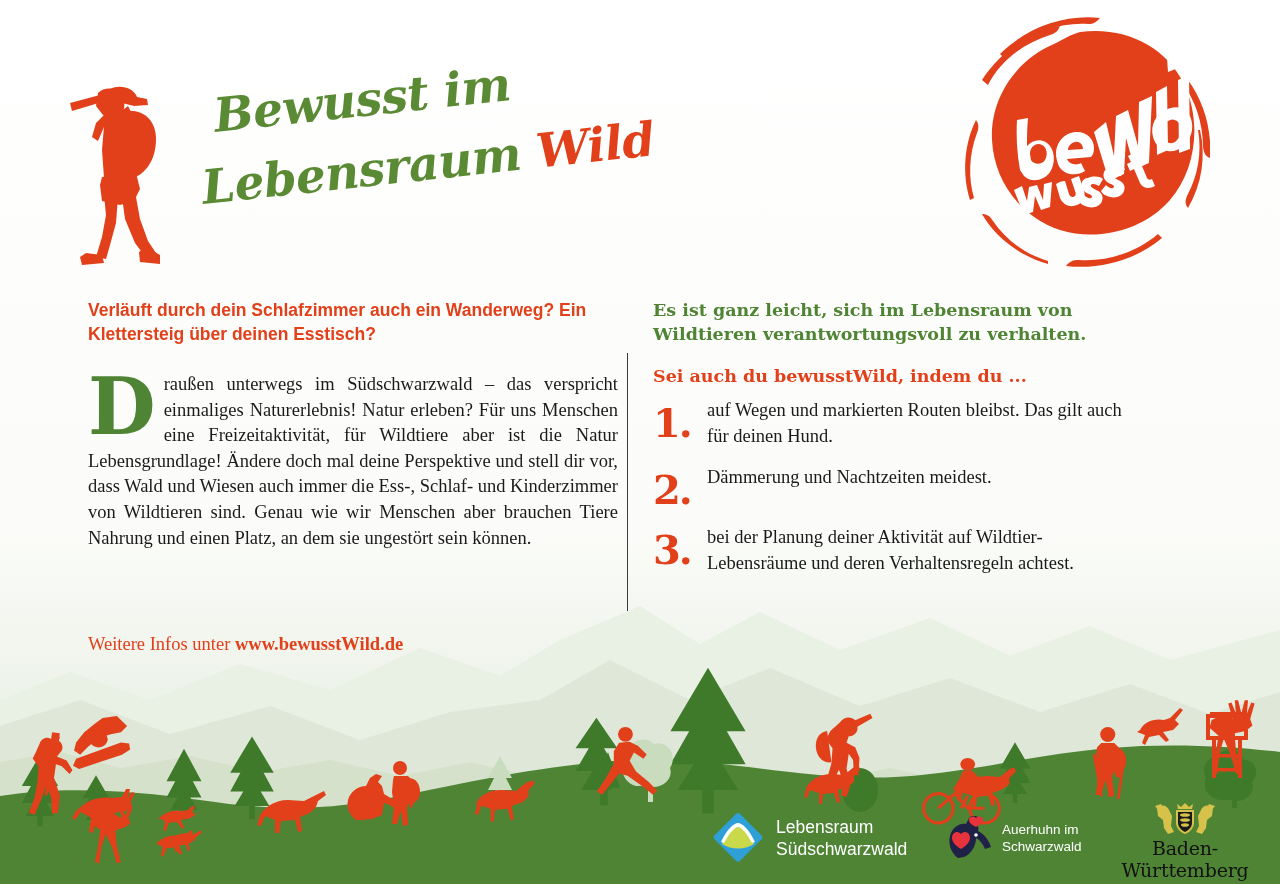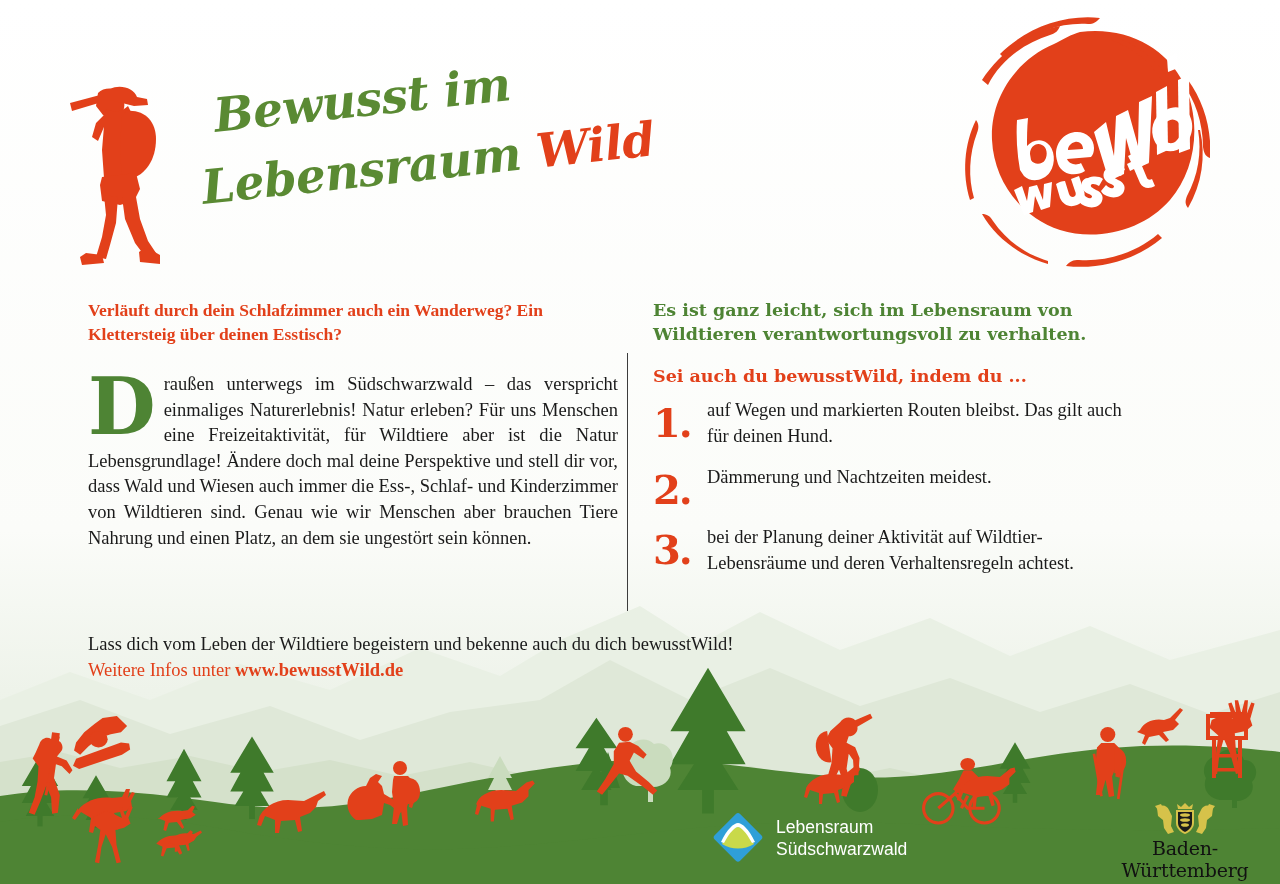--- a/index.html
+++ b/index.html
@@ -25,21 +25,21 @@
   #title-line-2 .orange { color:#e2401a; }
 
   #logo-badge { position:absolute; left:952px; top:14px; width:258px; height:262px; }
 
   
   #col-left  { position:absolute; left:88px; top:298px; width:530px; }
   #col-right { position:absolute; left:653px; top:298px; width:470px; }
 
   #divider { position:absolute; left:627px; top:353px; width:1px; height:258px; background:#3c3c3c; }
 
-  .lede { color:#e2401a; font-weight:bold; font-size:17.5px; line-height:24px; font-family:Liberation Serif, serif; }
+  .lede { color:#e2401a; font-weight:bold; font-size:17.5px; line-height:24px; font-family:Liberation Sans, sans-serif; }
   .lede-green { color:#4e8434; font-weight:bold; font-size:17.5px; line-height:24px; font-family:"DejaVu Serif", serif; }
 
   #body-text { margin-top:26px; font-size:18.5px; line-height:25.6px; color:#1a1a1a;
                text-align:justify; font-family:"Liberation Serif", serif; }
   #dropcap { float:left; font-family:"DejaVu Serif", serif; font-weight:bold; color:#4e8434;
              font-size:78px; line-height:62px; margin:4px 8px 0 0; }
 
   #sei-auch { margin-top:20px; color:#e2401a; font-weight:bold; font-size:17.5px;
               font-family:"DejaVu Serif", serif; }
 
@@ -382,39 +382,52 @@
         <div class="rule-txt">Dämmerung und Nachtzeiten meidest.</div>
       </div>
       <div class="rule-row">
         <div class="rule-num">3.</div>
         <div class="rule-txt">bei der Planung deiner Aktivität auf Wildtier-Lebensräume und deren Verhaltensregeln achtest.</div>
       </div>
     </div>
   </div>
 
   <div id="closing">
-    <div class="l1">Lass dich vom Leben der Wildtiere begeistern und bekenne auch du dich bewusstWild!</div>
     <div class="l2"><span>Weitere Infos unter </span><b>www.bewusstWild.de</b></div>
   </div>
 
   <div id="footer-logos">
 
     <div id="np-logo">
       <svg width="56" height="56" viewBox="0 0 56 56">
         <rect x="28" y="2" width="36" height="36" transform="rotate(45 28 2)" fill="#2f9fd8" rx="3"></rect>
         <path d="M12,34 c6,-12 12,-17 16,-17 c4,0 10,5 16,17 c-10,6 -22,6 -32,0 z" fill="#c9d94a"></path>
         <path d="M11,32 c6,-13 13,-19 17,-19 c4,0 11,6 17,19 l-3,1 c-6,-11 -11,-16 -14,-16
                  c-3,0 -8,5 -14,16 z" fill="#ffffff"></path>
       </svg>
       <div id="np-text">
         <div>Lebensraum</div>
         <div>Südschwarzwald</div>
       </div>
     </div>
 
+    <div id="ah-logo">
+      <svg width="46" height="44" viewBox="0 0 46 44">
+        <path d="M10,42 c-7,-5 -10,-14 -8,-22 c2,-8 9,-13 16,-12 l3,-6 l4,-3 l5,2 l-3,5
+                 c3,2 4,6 3,9 c6,3 11,9 13,16 l-6,2 c-2,-5 -5,-9 -9,-11 c0,8 -5,16 -12,19
+                 z" fill="#1f2147"></path>
+        <path d="M28,2 c3,-3 8,-1 7,3 c-1,3 -5,5 -7,6 c-2,-1 -6,-3 -7,-6 c-1,-4 4,-6 7,-3 z" fill="#e8323c"></path>
+        <path d="M13,18 c3,-4 9,-2 9,4 c0,5 -6,9 -9,11 c-3,-2 -9,-6 -9,-11 c0,-6 6,-8 9,-4 z" fill="#e8323c"></path>
+        <circle cx="28" cy="19" r="1.8" fill="#ffffff"></circle>
+      </svg>
+      <div id="ah-text">
+        <div>Auerhuhn im</div>
+        <div>Schwarzwald</div>
+      </div>
+    </div>
 
     <div id="bw-logo">
       <svg width="64" height="34" viewBox="0 0 64 34" style="display:block;margin:0 auto;">
 
         <path d="M4,6 c4,-4 10,-3 12,2 l3,6 l-1,10 l3,6 l-6,2 l-4,-6 l-1,-8 l-5,-4 z" fill="#d6c24a"></path>
         <path d="M2,4 l6,-2 l2,4 l-5,2 z" fill="#d6c24a"></path>
 
         <path d="M60,6 c-4,-4 -10,-3 -12,2 l-3,6 l1,10 l-3,6 l6,2 l4,-6 l1,-8 l5,-4 z" fill="#d6c24a"></path>
         <path d="M62,4 l-6,-2 l-2,4 l5,2 z" fill="#d6c24a"></path>
 

